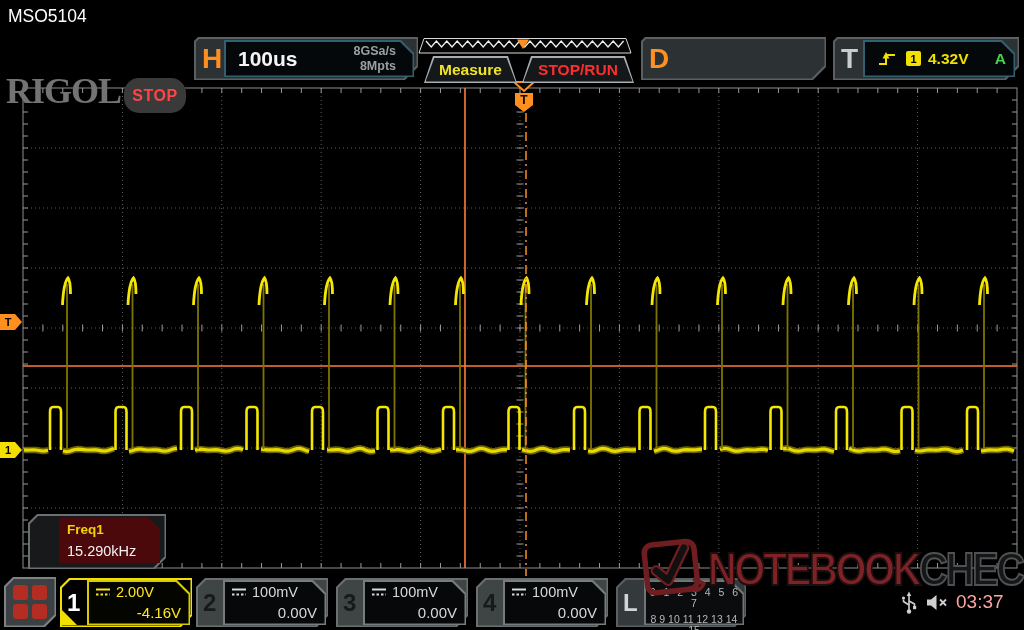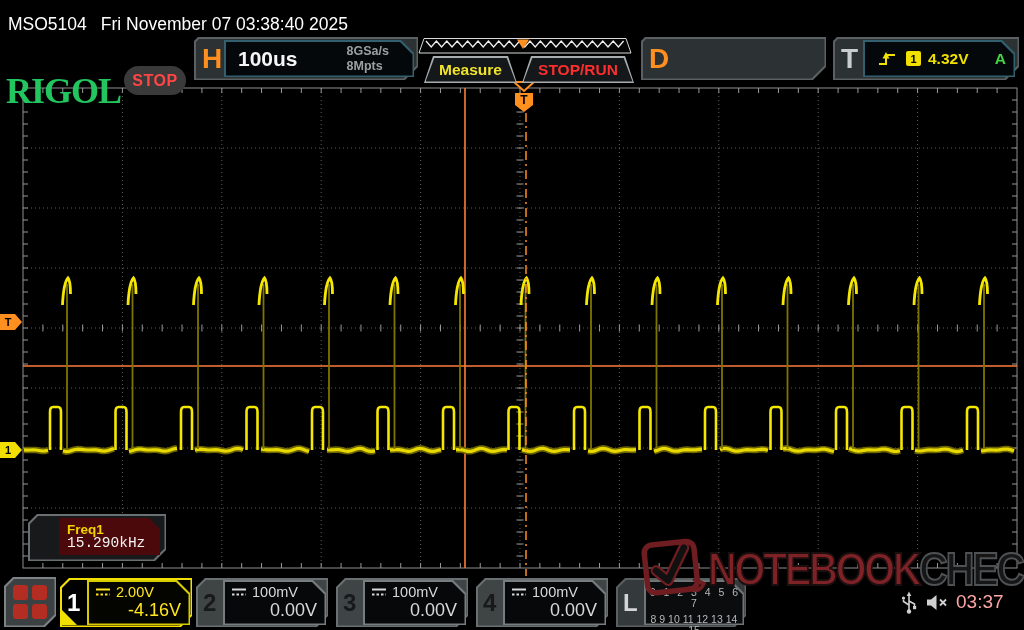--- a/index.html
+++ b/index.html
@@ -2,99 +2,98 @@
 <html><head>
 <meta charset="utf-8">
 <style>
   html,body{margin:0;padding:0;background:#000;}
   body{width:1024px;height:630px;overflow:hidden;position:relative;
        font-family:"Liberation Sans",sans-serif;-webkit-font-smoothing:antialiased;}
   .abs{position:absolute;}
 
   
   #topbar{position:absolute;left:8px;top:3px;height:26px;color:#fff;font-size:17.5px;
-          display:flex;gap:14px;align-items:center;white-space:nowrap;margin-top:8px;}
+          display:flex;gap:14px;align-items:center;white-space:nowrap;}
 
   
   .tab{position:absolute;}
   .tab>.b{position:absolute;inset:0;background:var(--bc,#888);clip-path:var(--cp);}
   .tab>.f{position:absolute;inset:1.5px;background:var(--fc,#222);clip-path:var(--cp);}
   .tab>.c{position:absolute;inset:0;z-index:1;}
   .cp-tlbr{--cp:polygon(9px 0,100% 0,100% calc(100% - 11px),calc(100% - 11px) 100%,0 100%,0 9px);}
   .cp-br{--cp:polygon(4px 0,100% 0,100% calc(100% - 13px),calc(100% - 13px) 100%,0 100%,0 4px);}
   .cp-tr{--cp:polygon(0 0,calc(100% - 13px) 0,100% 13px,100% 100%,0 100%);}
   .cp-trap{--cp:polygon(9px 0,calc(100% - 9px) 0,100% 100%,0 100%);}
 
   .hletter{position:absolute;left:8px;top:0;bottom:0;display:flex;align-items:center;
            font-size:28px;font-weight:900;}
   .innerpanel{--bc:#33606e;--fc:#04080a;}
   .btn-label{position:absolute;inset:0;display:flex;align-items:center;justify-content:center;
              font-size:15.5px;font-weight:700;}
 
   #logo{position:absolute;left:6px;top:38px;font-family:"Liberation Serif",serif;
-        font-weight:900;font-size:36px;color:#22c55e;letter-spacing:-1px;}
-  #runstate{position:absolute;left:124px;top:34px;width:62px;height:29px;background:#3a3a3a;
+        font-weight:900;font-size:36px;color:#737373;letter-spacing:-1px;}
+  #runstate{position:absolute;left:124px;top:46px;width:62px;height:35px;background:#3a3a3a;
             border-radius:15px;display:flex;align-items:center;justify-content:center;
             color:#ff4545;font-weight:700;font-size:16px;letter-spacing:.5px;text-align:center;}
 
   .digit{position:absolute;left:7px;top:0;bottom:0;display:flex;align-items:center;
          font-size:24px;font-weight:900;}
   .r1{position:absolute;top:4px;left:8px;display:flex;gap:5px;align-items:center;font-size:14.5px;}
-  .r2{position:absolute;bottom:4px;right:9px;font-size:18px;}
+  .r2{position:absolute;bottom:4px;right:9px;font-size:15px;}
   .wedge{position:absolute;left:2px;bottom:2px;width:0;height:0;
          border-left:15px solid #f2e003;border-top:15px solid transparent;}
 
   #menu-grid{position:absolute;inset:0;display:flex;align-items:center;justify-content:center;}
   #menu-grid .gg{display:grid;grid-template-columns:15px 15px;grid-template-rows:15px 15px;gap:4px;}
   #menu-grid .sq{background:#b32d22;border-radius:3px;}
 
   .lrow{text-align:center;color:#b5b8ba;font-size:10.5px;line-height:1;}
   #lrow1{margin-top:7px;word-spacing:5px;}
   #lrow2{margin-top:6px;word-spacing:0px;}
 
   #freq-label{position:absolute;left:8px;top:4px;font-size:13.5px;color:#f2d400;font-weight:700;}
-  #freq-value{position:absolute;left:8px;bottom:4px;font-size:14.5px;color:#f2f2f2;font-family:Liberation Mono, monospace;}
+  #freq-value{position:absolute;left:8px;bottom:4px;font-size:14.5px;color:#f2f2f2;}
   #freq-inner{position:absolute;left:31px;top:4px;right:6px;bottom:6px;background:#4c090b;
               clip-path:polygon(0 0,calc(100% - 11px) 0,100% 11px,100% 100%,0 100%);}
 
   #watermark{position:absolute;left:636px;top:535px;z-index:9;display:flex;align-items:center;
              pointer-events:none;}
   #wm-text{transform:scaleX(.86);transform-origin:left center;font-weight:900;font-size:46px;
            letter-spacing:-2.5px;white-space:nowrap;line-height:1;}
   #wm-text .p1{color:#7e2226;-webkit-text-stroke:2px #1d0e0f;}
   #wm-text .p2{color:#161616;-webkit-text-stroke:2px #4e5254;}
 
   #clock{position:absolute;left:956px;top:591px;color:#fca5a5;font-size:19px;}
   svg{display:block;}
   #scope-svg{position:absolute;left:0;top:0;z-index:1;}
   .hdr{z-index:5;} .bb{z-index:6;}
 </style>
 </head>
 <body>
 
 <div id="topbar">
   <span>MSO5104</span>
-  <span>Fri November 07 03:38:40 2025</span>
 </div>
 
 <div class="hdr abs" style="left:0;top:32px;width:1024px;height:53px;">
   <div id="logo">RIGOL</div>
   <div id="runstate">STOP</div>
 
   <div class="tab cp-br" style="left:194px;top:5px;width:224px;height:43px;--bc:#5b6062;--fc:#2c3133;">
     <div class="b"></div>
       <div class="f"></div>
     <div class="c">
       <span class="hletter" style="color:#ff8f1f;">H</span>
       <div class="tab cp-tr innerpanel" style="left:30px;top:3px;right:4px;bottom:3px;font-weight:bold;">
         <div class="b"></div>
           <div class="f"></div>
         <div class="c">
           <span class="abs" style="left:14px;top:0;bottom:0;display:flex;align-items:center;color:#f5f5f5;font-size:21px;">100us</span>
-          <div class="abs" style="right:25px;top:4px;text-align:left;color:#9aa0a2;font-size:12.5px;line-height:1.2;">
+          <div class="abs" style="right:18px;top:4px;text-align:right;color:#9aa0a2;font-size:12.5px;line-height:1.2;">
             <div>8GSa/s</div>
             <div>8Mpts</div>
           </div>
         </div>
       </div>
     </div>
   </div>
 
   <svg id="membar" class="abs" style="left:418px;top:5px;" width="214" height="18" viewBox="0 0 214 18">
       <polygon points="6,1.5 208,1.5 213,16 1,16" fill="#050505" stroke="#d9d9d9" stroke-width="1"></polygon>
@@ -495,21 +494,21 @@
     <g>
       <polygon points="0,314 15,314 22,322 15,330 0,330" fill="#ff8f1f"></polygon>
       <text x="8" y="326" text-anchor="middle" font-size="11" font-weight="700" fill="#000" font-family="Liberation Sans, sans-serif">T</text>
     </g>
     <g>
       <polygon points="0,442 15,442 22,450 15,458 0,458" fill="#f2e003"></polygon>
       <text x="8" y="454" text-anchor="middle" font-size="11" font-weight="700" fill="#000" font-family="Liberation Sans, sans-serif">1</text>
     </g>
   </svg>
 
-<div class="tab cp-tlbr" style="left:28px;top:514px;width:138px;height:47px;--bc:#6a7072;--fc:#17191a;z-index:4;">
+<div class="tab cp-tlbr" style="left:28px;top:514px;width:138px;height:55px;--bc:#6a7072;--fc:#17191a;z-index:4;">
   <div class="b"></div>
     <div class="f"></div>
   <div class="c">
     <div id="freq-inner">
       <span id="freq-label">Freq1</span>
       <span id="freq-value">15.290kHz</span>
     </div>
   </div>
 </div>
 

